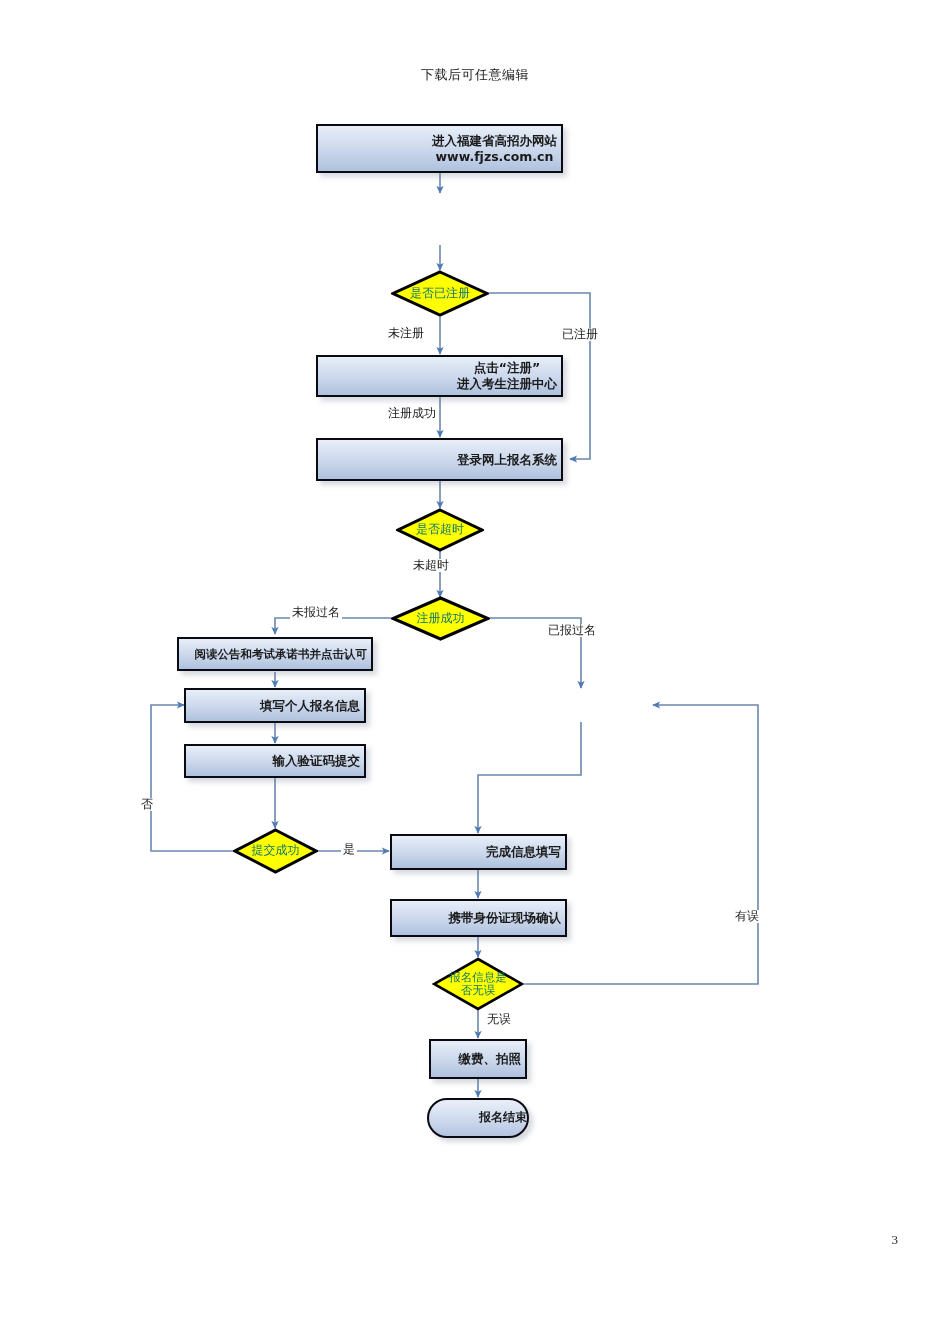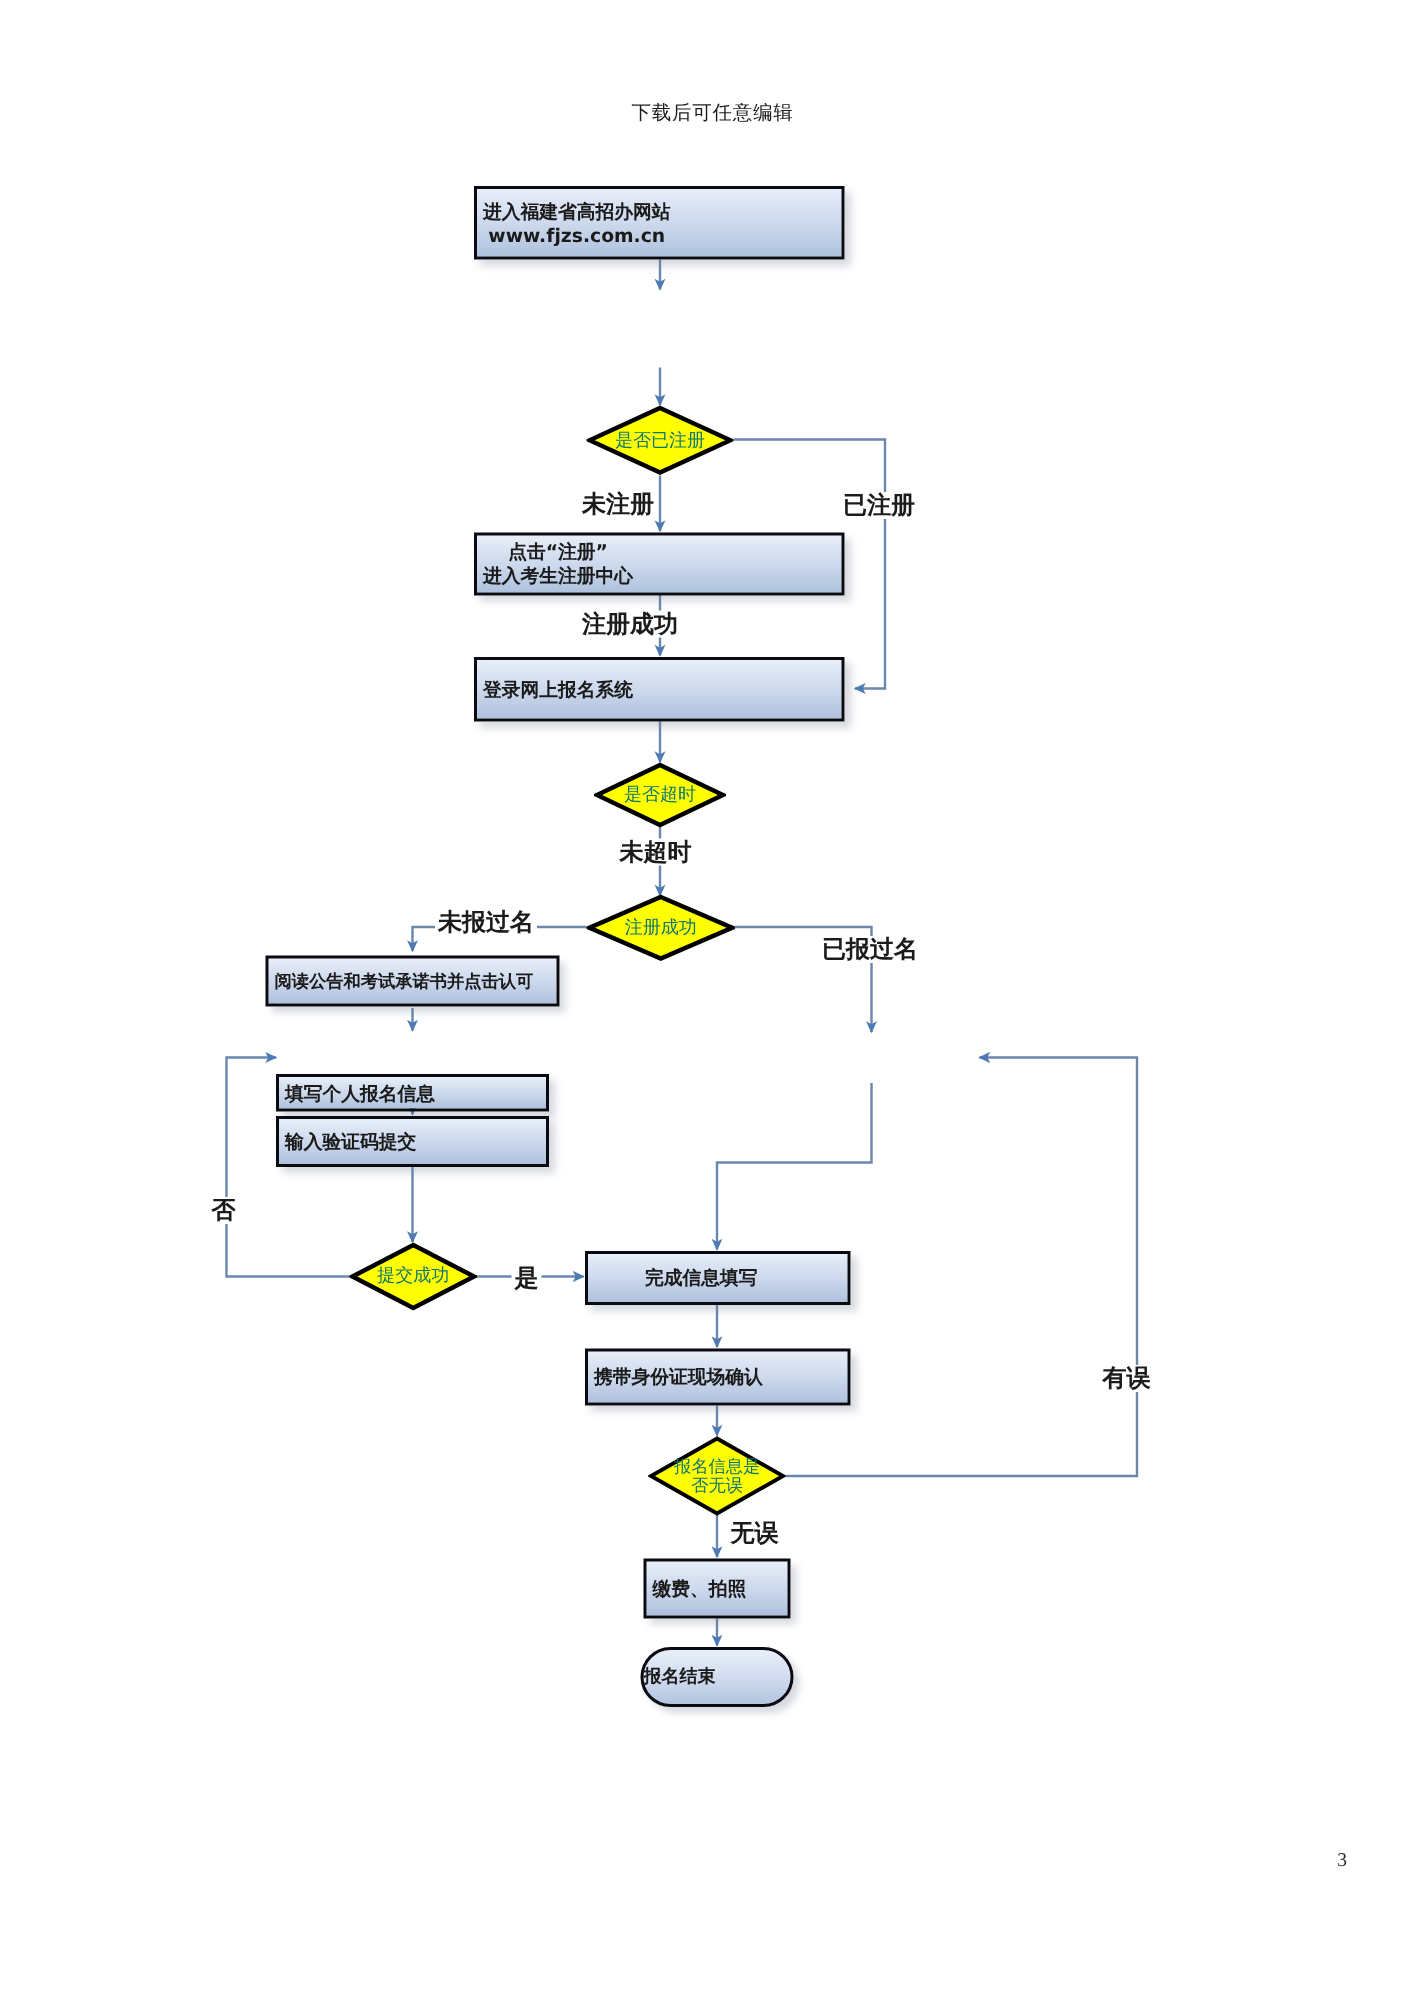--- a/index.html
+++ b/index.html
@@ -46,21 +46,21 @@
     height: 1344px;
     pointer-events: none;
   }
 
   
   .node {
     position: absolute;
     box-sizing: border-box;
     display: flex;
     align-items: center;
-    justify-content: flex-start;
+    justify-content: flex-end;
     text-align: center;
     color: #1b1b1b;
     line-height: 1.28;
     white-space: pre-line;
   }
 
   
   .proc {
     border: 2.5px solid #0a0a12;
     background: linear-gradient(to bottom,
@@ -109,22 +109,22 @@
     color: #0f766e;
     text-align: center;
     line-height: 1.15;
     white-space: pre-line;
     width: 140%;
   }
 
   
   .elabel {
     position: absolute;
-    font-size: 16px;
-    font-weight: 700;
+    font-size: 12px;
+    font-weight: 400;
     color: #1b1b1b;
     background: #ffffff;
     padding: 0 2px;
     white-space: nowrap;
     line-height: 1.1;
   }
 </style>
 </head>
 <body>
 
@@ -215,21 +215,21 @@
     <svg class="shape" viewBox="0 0 99 45" preserveAspectRatio="none">
       <polygon points="49.5,2 97,22.5 49.5,43 2,22.5" fill="#ffff00" stroke="#000000" stroke-width="3"></polygon>
     </svg>
     <span class="dec-label">注册成功</span>
   </div>
 
   <div class="node proc thin" style="left:177px; top:637px; width:196px; height:34px; font-size:11.5px;">
     <span>阅读公告和考试承诺书并点击认可</span>
   </div>
 
-  <div class="node proc" style="left:184px; top:716px; width:182px; height:25px;">
+  <div class="node proc" style="left:184px; top:688px; width:182px; height:35px;">
     <span>填写个人报名信息</span>
   </div>
 
   <div class="node proc" style="left:184px; top:744px; width:182px; height:34px;">
     <span>输入验证码提交</span>
   </div>
 
   <div class="node dec" style="left:233px; top:828px; width:85px; height:46px;">
     <svg class="shape" viewBox="0 0 85 46" preserveAspectRatio="none">
       <polygon points="42.5,2 83,23 42.5,44 2,23" fill="#ffff00" stroke="#000000" stroke-width="3"></polygon>

